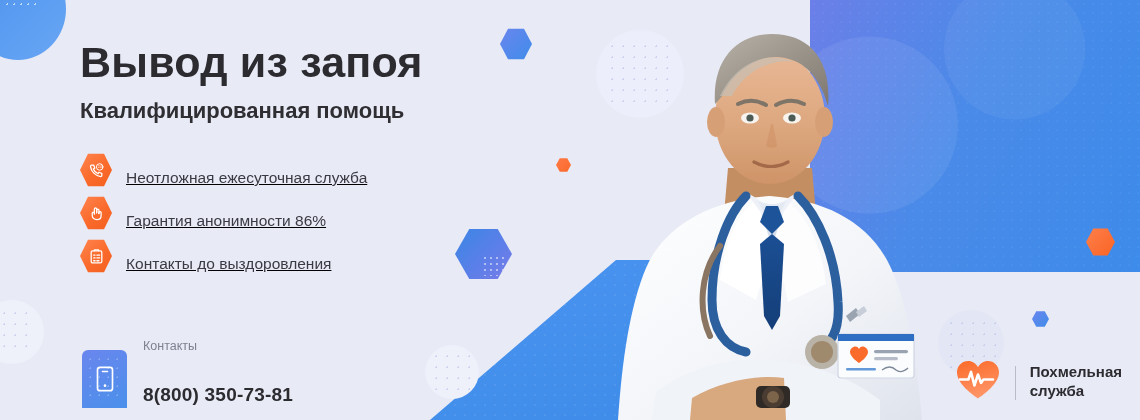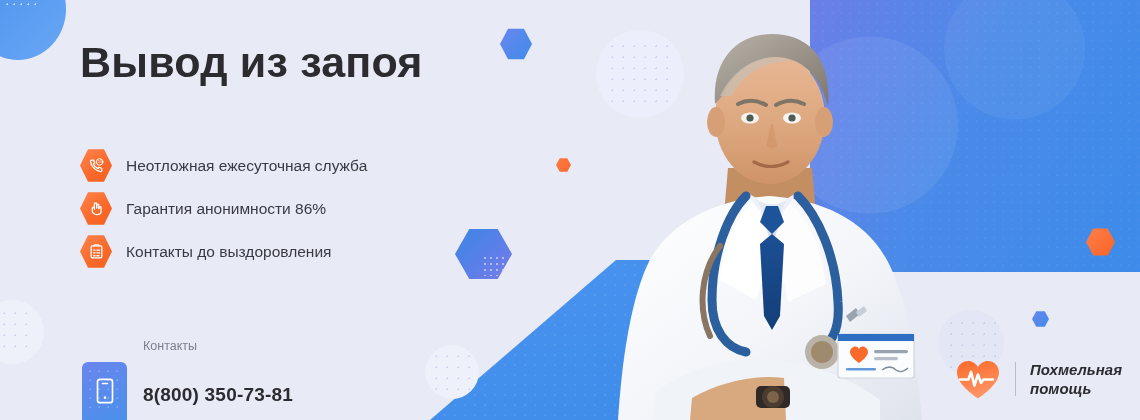--- a/index.html
+++ b/index.html
@@ -135,22 +135,23 @@
     font-size: 22px;
     font-weight: bold;
     color: #2e2e33;
     white-space: nowrap;
   }
 
   
   .features { position: absolute; left: 80px; top: 144px; }
   .feature {
     display: flex;
-    align-items: center;
+    align-items: flex-end;
     height: 43px;
+    text-decoration: underline;
   }
   .feature-icon {
     position: relative;
     flex: 0 0 auto;
     width: 32px; height: 34px;
     margin-right: 14px;
     display: flex; align-items: center; justify-content: center;
     background: linear-gradient(140deg, #ff8550 0%, #fa6a2b 55%, #f4601f 100%);
     clip-path: polygon(25% 2%, 75% 2%, 100% 50%, 75% 98%, 25% 98%, 0% 50%);
   }
@@ -159,21 +160,21 @@
     font-size: 15.5px;
     color: #3a3a42;
     white-space: nowrap;
   }
 
   
   .contacts {
     position: absolute;
     left: 82px; bottom: 0;
     display: flex;
-    align-items: flex-end;
+    align-items: center;
   }
   .contacts-tile {
     position: relative;
     width: 45px; height: 58px;
     border-radius: 6px 6px 0 0;
     background: linear-gradient(150deg, #6a86ee 0%, #4a90ea 100%);
     display: flex; align-items: center; justify-content: center;
   }
   .contacts-tile::after{
     content:"";
@@ -204,22 +205,21 @@
     left: 560px; bottom: 0;
     width: 420px; height: 420px;
   }
   .doctor svg { display:block; width:100%; height:100%; }
 
   
   .logo {
     position: absolute;
     right: 18px; top: 358px;
     display: flex;
-    align-items: center;
-    font-style: italic;
+    align-items: flex-end;
   }
   .logo-heart { width: 46px; height: 42px; }
   .logo-heart svg { display:block; width:100%; height:100%; }
   .logo-divider {
     width: 1px; height: 34px;
     background: #b9bcc9;
     margin: 0 14px;
   }
   .logo-text {
     font-size: 15px;
@@ -335,20 +335,21 @@
       <rect x="278" y="334" width="76" height="7" fill="#2e6fc4"></rect>
       <path d="M290 352 c0 -5 7 -8 9 -3 2 -5 9 -2 9 3 0 5 -9 11 -9 11 s-9 -6 -9 -11z" fill="#f96a2b"></path>
       <rect x="314" y="350" width="34" height="3.2" rx="1.6" fill="#9aa3b2"></rect>
       <rect x="314" y="357" width="24" height="3.2" rx="1.6" fill="#b6bdc9"></rect>
       <rect x="286" y="368" width="30" height="2.6" rx="1.3" fill="#3d7fd0" opacity=".8"></rect>
       <path d="M322 370 q8 -6 14 0 q5 4 12 -2" stroke="#7c8798" stroke-width="1.4" fill="none"></path>
     </svg>
   </div>
 
   <h1 class="headline">Вывод из запоя</h1>
+  <h2 class="subheadline">Квалифицированная помощь</h2>
 
   <div class="features">
 
     <div class="feature">
       <span class="feature-icon">
         <svg viewBox="0 0 24 24" fill="none" stroke="#ffffff" stroke-width="1.8" stroke-linecap="round">
           <path d="M5 4.5h3l1.6 4-2 1.4a10.5 10.5 0 0 0 6.5 6.5l1.4-2 4 1.6v3c0 .9-.8 1.6-1.7 1.5C10.9 20 4 13.1 3.5 6.2 3.4 5.3 4.1 4.5 5 4.5z"></path>
           <circle cx="16.5" cy="7" r="4.6" fill="#fa6a2b" stroke="#ffffff" stroke-width="1.4"></circle>
           <text x="16.5" y="9" font-size="5" fill="#ffffff" text-anchor="middle" stroke="none" font-family="Liberation Sans, sans-serif">24</text>
         </svg>
@@ -405,17 +406,17 @@
             <stop offset="100%" stop-color="#ff9466"></stop>
           </linearGradient>
         </defs>
         <path d="M23 40.5C23 40.5 2 27.5 2 14.6 2 7.6 7.3 3 13.2 3c4.2 0 7.7 2.5 9.8 6.2C25.1 5.5 28.6 3 32.8 3 38.7 3 44 7.6 44 14.6 44 27.5 23 40.5 23 40.5z" fill="url(#heartG)"></path>
         <path d="M5 21.5h8.4l2.6-7.6 3.4 13.6 3.6-11 3 8.4 2.4-3.4h9.6" fill="none" stroke="#ffffff" stroke-width="2.6" stroke-linecap="round" stroke-linejoin="round"></path>
       </svg>
     </span>
     <span class="logo-divider"></span>
     <span class="logo-text">
       <span>Похмельная</span><br>
-      <span>помощь</span>
+      <span>служба</span>
     </span>
   </div>
 
 </div>
 
 </body></html>

